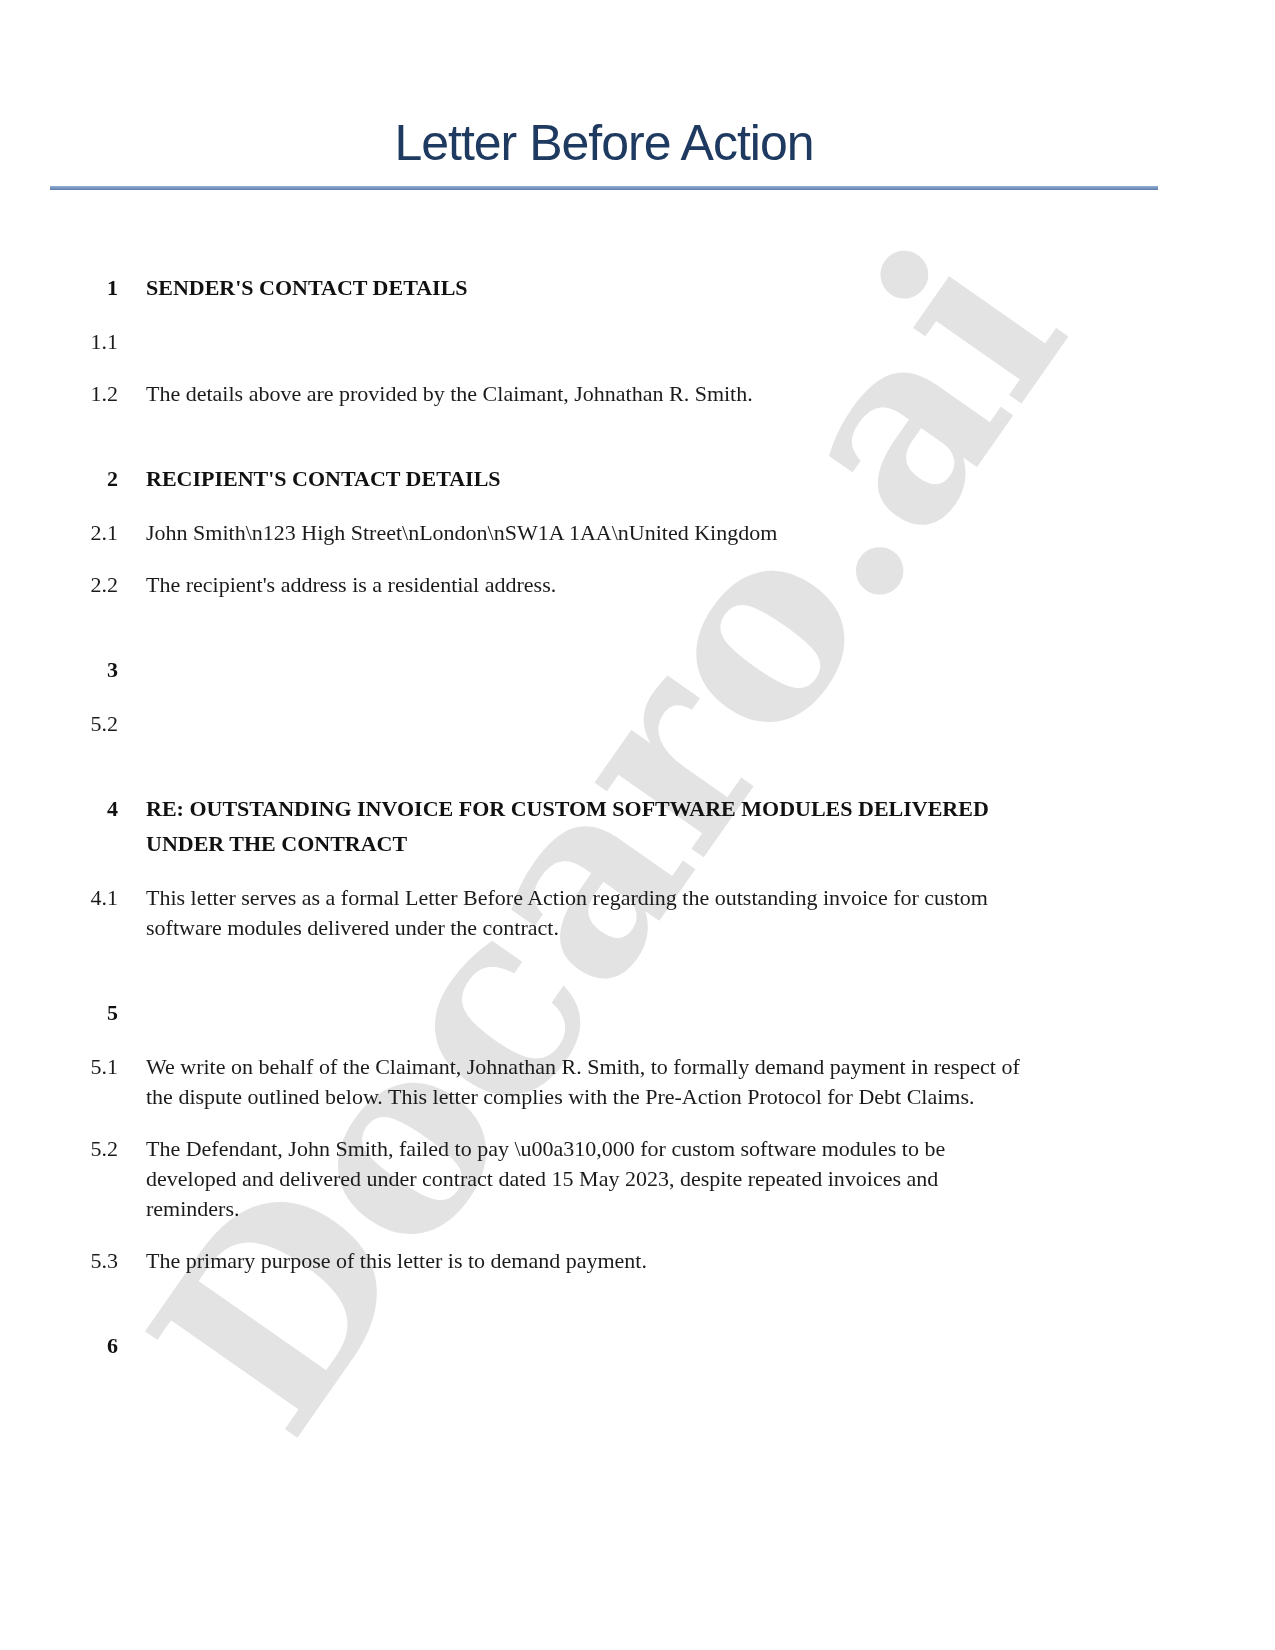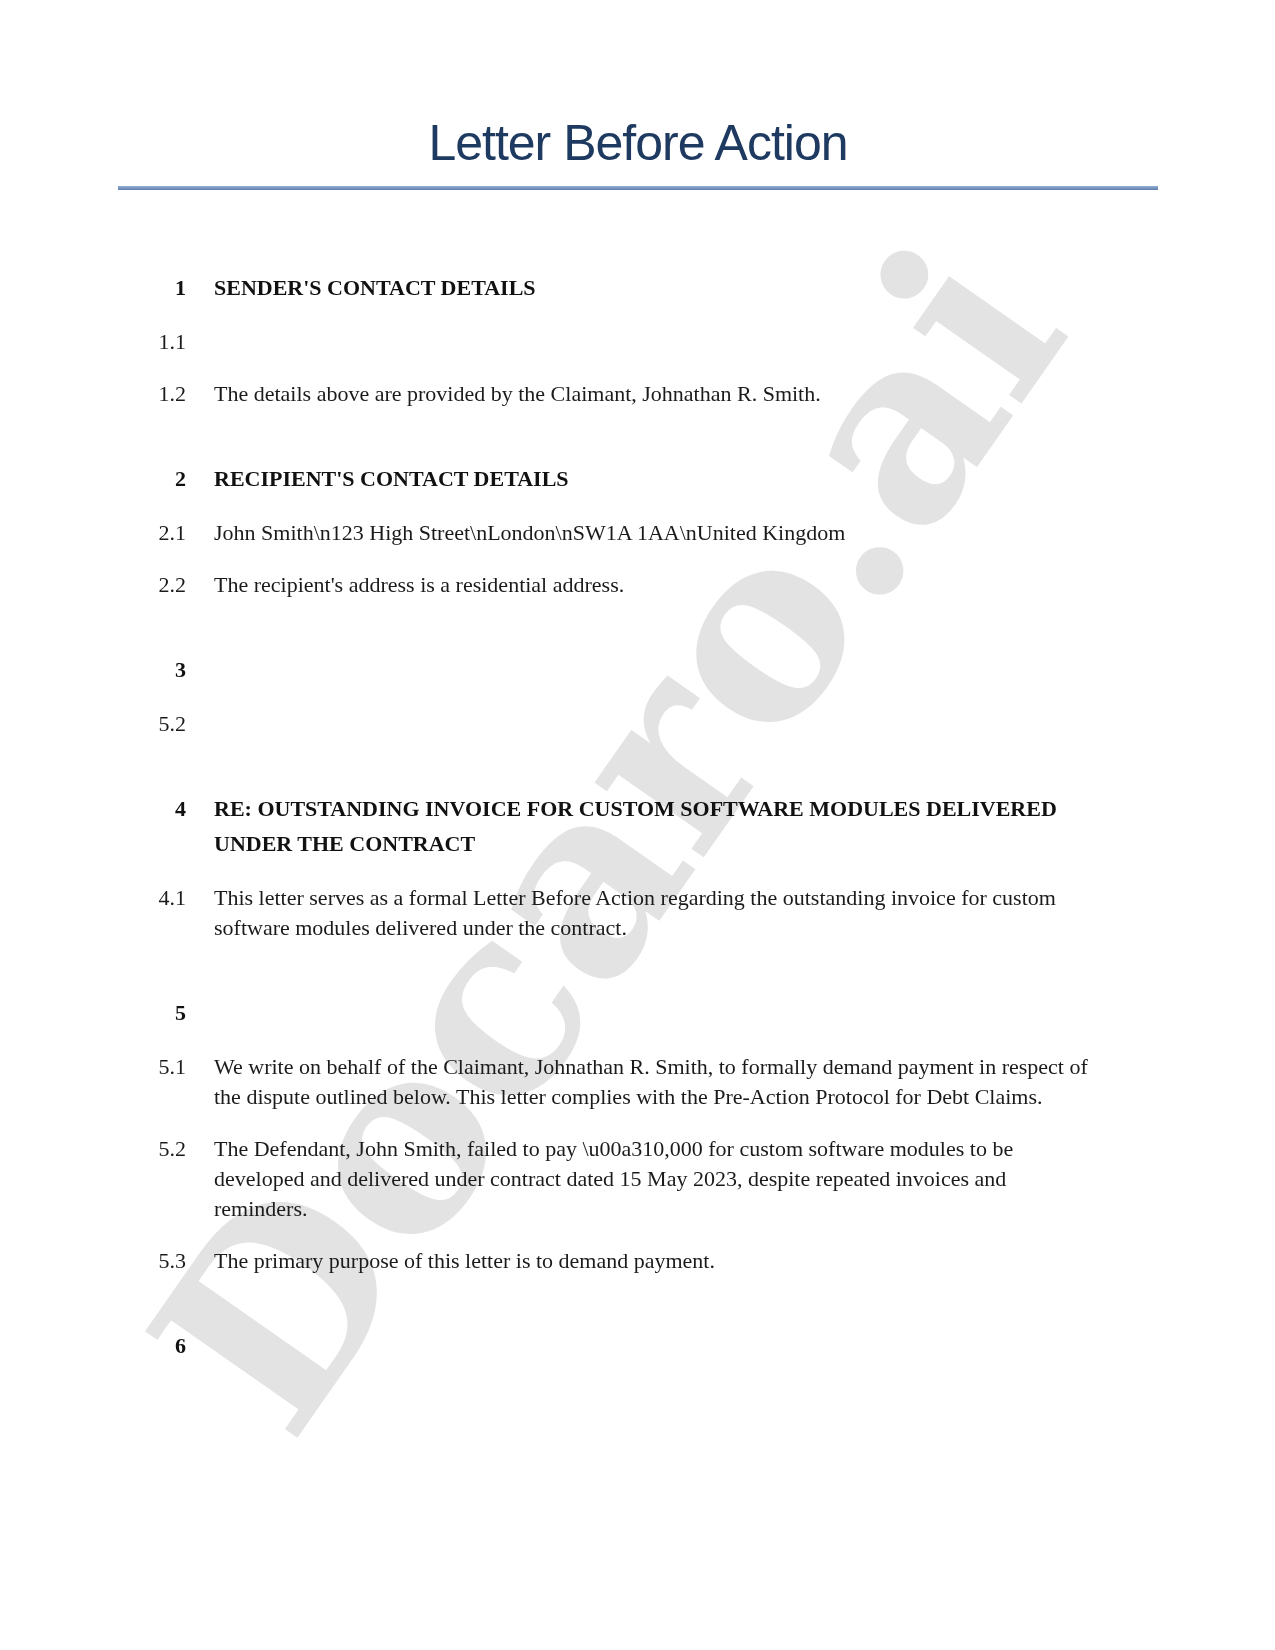--- a/index.html
+++ b/index.html
@@ -30,21 +30,21 @@
     font-weight: 700;
     font-size: 255px;
     color: #e3e3e3;
     white-space: nowrap;
     z-index: 0;
     user-select: none;
   }
   .doc {
     position: relative;
     z-index: 1;
-    padding: 0 117px 0 118px; 
+    padding: 0 117px 0 50px; 
   }
   .title {
     margin: 0;
     padding-top: 114px;
     font-family: "Liberation Sans", sans-serif;
     font-weight: 400;
     font-size: 50px;
     line-height: 58px;
     letter-spacing: -1px;
     text-align: center;

